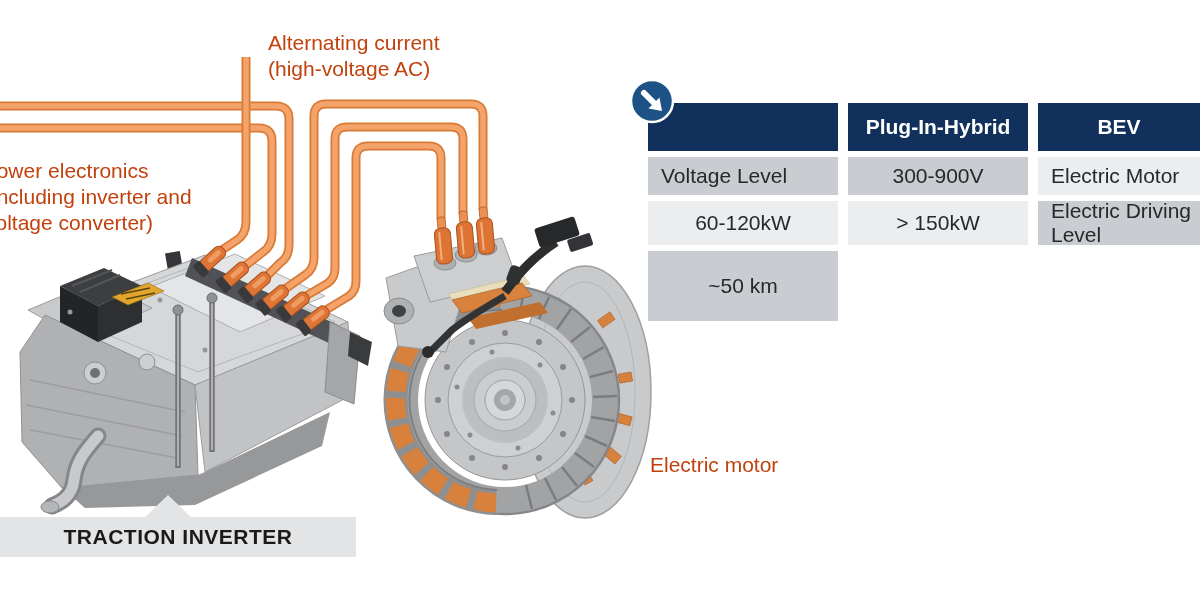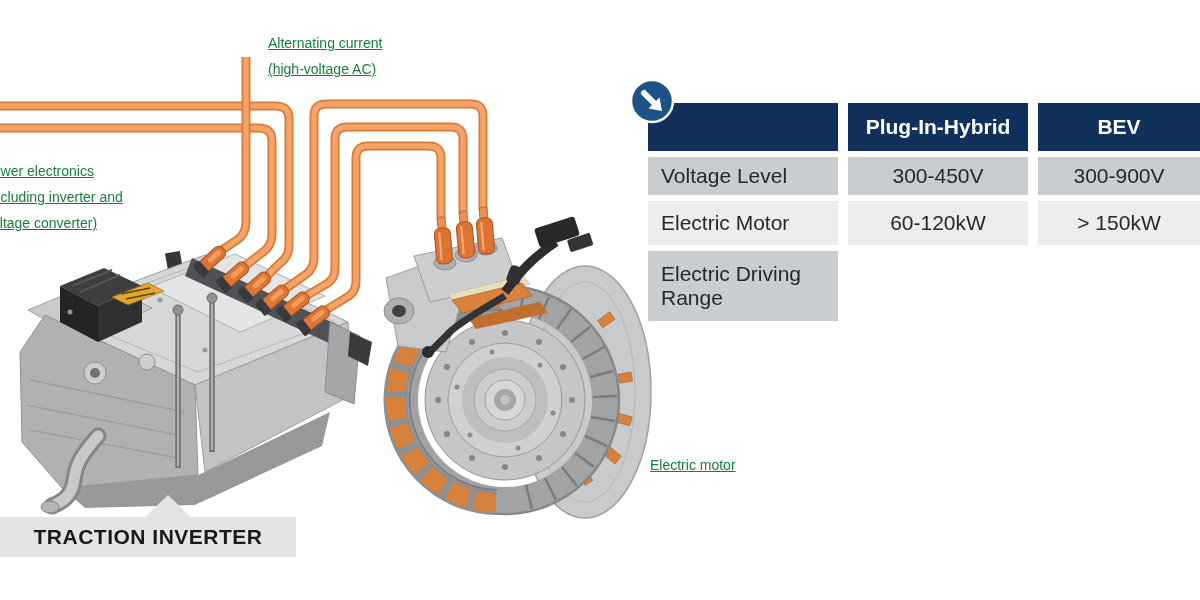--- a/index.html
+++ b/index.html
@@ -1,23 +1,23 @@
 <!DOCTYPE html>
 <html><head>
 <meta charset="utf-8">
 <style>
   html,body{margin:0;padding:0;background:#fff;}
   #canvas{position:relative;width:1200px;height:600px;background:#ffffff;overflow:hidden;
           font-family:"Liberation Sans", sans-serif;}
   #scene{position:absolute;left:0;top:0;width:1200px;height:600px;}
-  .lbl{position:absolute;color:#15803d;font-size:14px;line-height:26px;white-space:nowrap;text-decoration:underline;}
+  .lbl{position:absolute;color:#c2410c;font-size:21px;line-height:26px;white-space:nowrap;}
   #lbl-ac{left:268px;top:30px;}
   #lbl-pe{left:-15px;top:158px;}
   #lbl-em{left:650px;top:452px;}
-  #ti-bar{position:absolute;left:0;top:517px;width:296px;height:40px;background:#e3e4e6;
+  #ti-bar{position:absolute;left:0;top:517px;width:356px;height:40px;background:#e3e4e6;
           display:flex;align-items:center;justify-content:center;}
   #ti-bar .txt{font-size:21px;font-weight:bold;color:#1a1a1a;letter-spacing:.5px;}
   #ti-pointer{position:absolute;left:144px;top:495px;width:0;height:0;
           border-left:24px solid transparent;border-right:24px solid transparent;
           border-bottom:23px solid #e3e4e6;}
   
   #spec-table{position:absolute;left:648px;top:103px;width:552px;
           display:grid;grid-template-columns:190px 180px 162px;
           grid-template-rows:48px 38px 44px 70px;column-gap:10px;row-gap:6px;}
   .hcell{background:#12305C;color:#ffffff;font-size:21px;font-weight:bold;
@@ -284,28 +284,28 @@
 <div id="ti-bar">
   <span class="txt">TRACTION INVERTER</span>
 </div>
 
 <div id="spec-table">
   <div class="hcell"></div>
   <div class="hcell">Plug-In-Hybrid</div>
   <div class="hcell">BEV</div>
 
   <div class="cell name row-a">Voltage Level</div>
-  <div class="cell row-a">300-450V</div>
   <div class="cell row-a">300-900V</div>
 
   <div class="cell name row-b">Electric Motor</div>
   <div class="cell row-b">60-120kW</div>
   <div class="cell row-b">&gt; 150kW</div>
 
-  <div class="cell name row-a">Electric Driving Range</div>
+  <div class="cell name row-a">Electric Driving Level</div>
+  <div class="cell row-a">~50 km</div>
 </div>
 
 <svg id="badge" viewBox="0 0 46 46">
   <circle cx="23" cy="23" r="21" fill="#1D5286" stroke="#ffffff" stroke-width="2.5"></circle>
   <line x1="15" y1="15" x2="26" y2="26" stroke="#ffffff" stroke-width="6" stroke-linecap="round"></line>
   <polygon points="33,33 19.5,30.5 30.5,19.5" fill="#ffffff"></polygon>
 </svg>
 
 </div>
 

